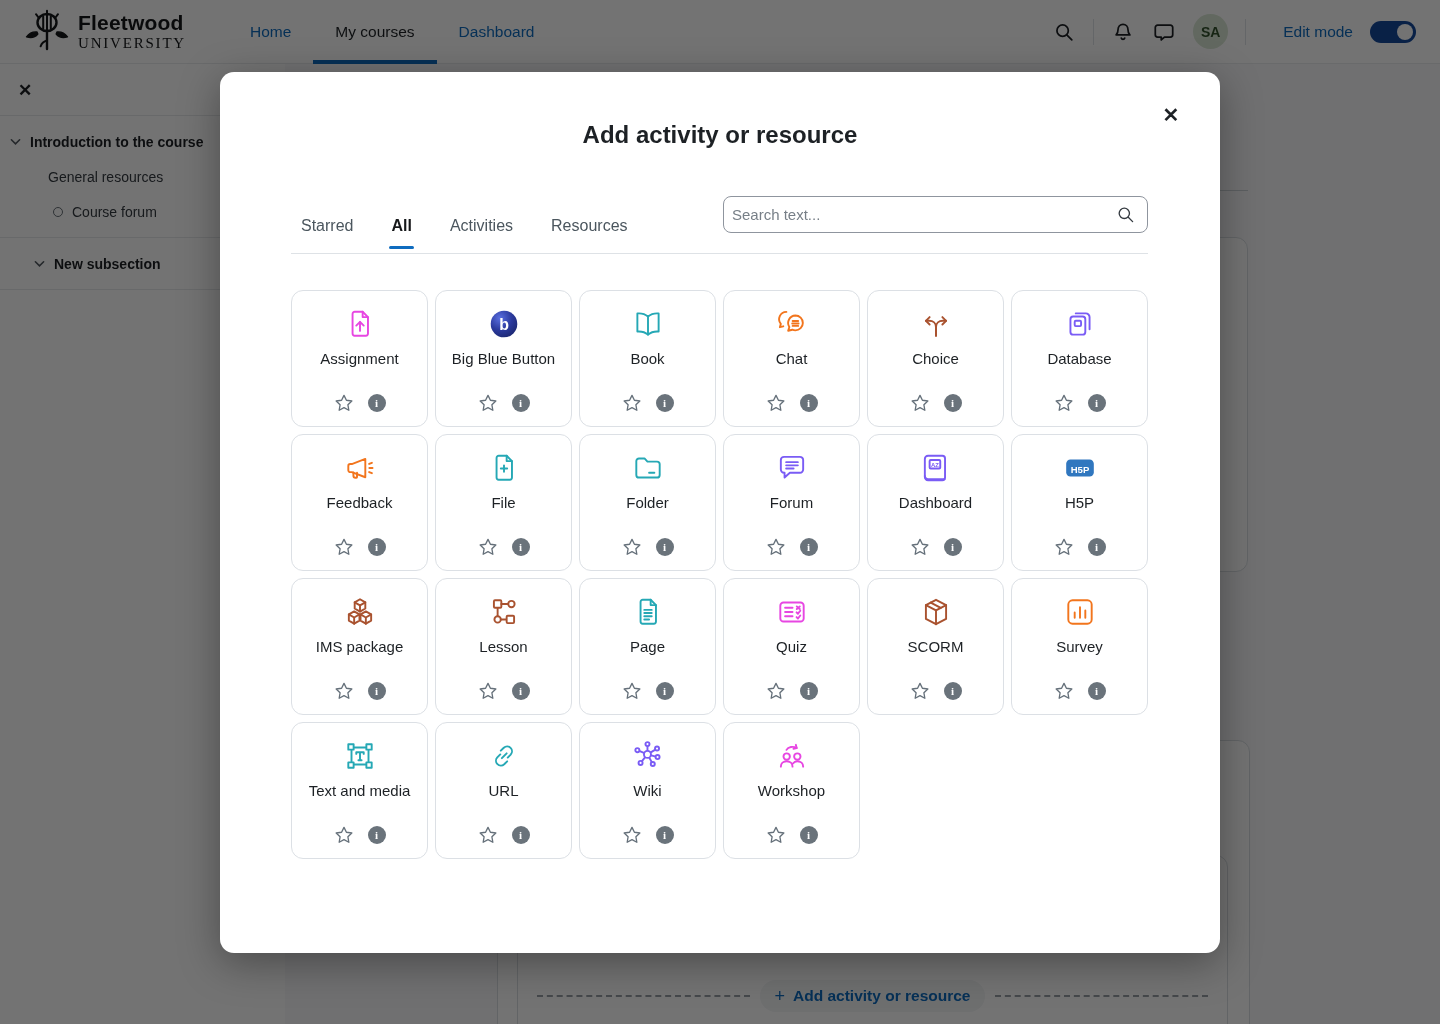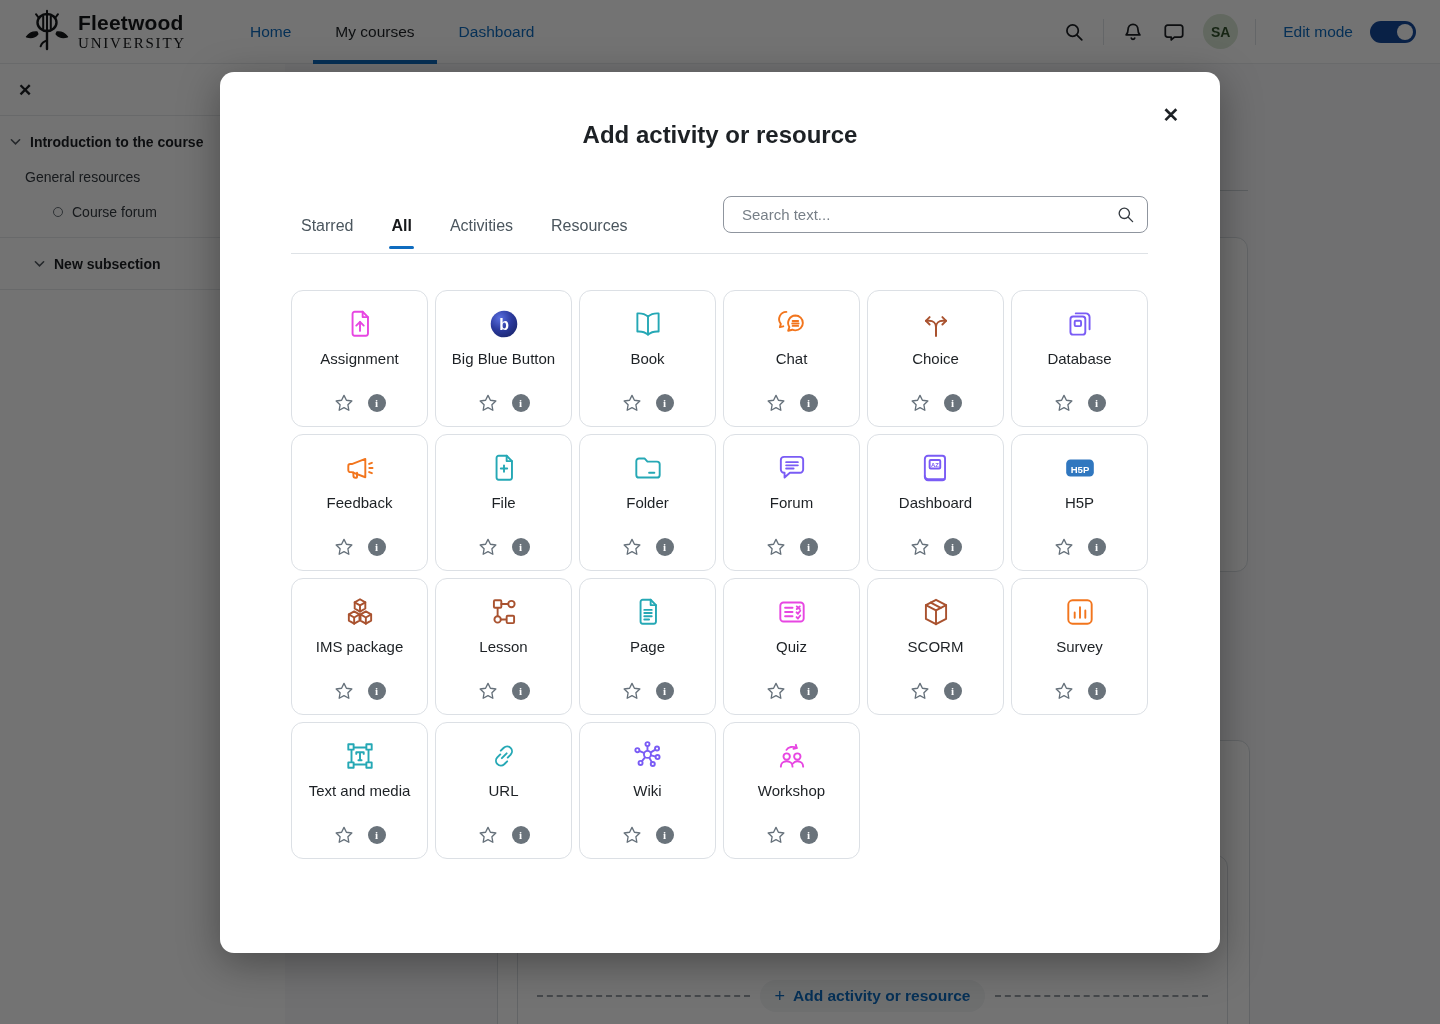--- a/index.html
+++ b/index.html
@@ -19,35 +19,35 @@
   .nav{display:flex;height:64px;margin-left:42px;}
   .nav-item{display:flex;align-items:center;padding:0 22px;font-size:15.5px;color:#0f6cbf;
     background:none;border:none;border-top:4px solid transparent;border-bottom:4px solid transparent;cursor:pointer;}
   .nav-item.active{color:#1d2125;border-bottom-color:#0f6cbf;font-weight:500;}
   .header-right{margin-left:auto;display:flex;align-items:center;gap:17px;}
   .hbtn{background:none;border:none;padding:0;width:24px;height:24px;color:#1d2125;cursor:pointer;}
   .hbtn svg{width:22px;height:22px;display:block;margin:auto;}
   .vdiv{width:1px;height:26px;background:#dee2e6;}
   .avatar{width:35px;height:35px;border-radius:50%;background:#d9e7d4;color:#33532e;
     font-weight:700;font-size:14px;display:flex;align-items:center;justify-content:center;cursor:pointer;border:none;text-align:center;}
-  .edit-label{color:#0f6cbf;font-size:15.5px;margin-left:10px;}
+  .edit-label{color:#0f6cbf;font-size:15.5px;margin-left:20px;}
   .toggle{width:46px;height:22px;border-radius:11px;background:#15499c;position:relative;border:none;cursor:pointer;}
   .toggle::after{content:"";position:absolute;right:3px;top:3px;width:16px;height:16px;border-radius:50%;background:#fff;}
 
   .drawer{position:absolute;top:64px;left:0;width:285px;bottom:0;background:#fff;}
   .d-close{margin:16px 0 0 18px;font-size:17px;font-weight:700;color:#1d2125;background:none;border:none;cursor:pointer;padding:0;}
   .d-hr{border:none;border-top:1px solid #e6e9ec;margin:14px 0 8px;}
   .d-list{margin-top:2px;}
   .d-item{height:35px;display:flex;align-items:center;padding-left:10px;font-size:14px;color:#343a40;cursor:pointer;}
   .d-item .chev{display:none;width:11px;height:8px;margin-right:9px;color:#51585f;flex:0 0 auto;}
   .d-item .chev svg{display:block;width:11px;height:8px;}
   .d-item .bullet{display:none;width:8px;height:8px;border:1.5px solid #697077;border-radius:50%;margin-right:9px;flex:0 0 auto;}
   .d-item.t-section{font-weight:700;color:#1d2125;}
   .d-item.t-section .chev{display:block;}
-  .d-item.t-link{padding-left:25px;}
+  .d-item.t-link{padding-left:48px;}
   .d-item.t-bullet{padding-left:29px;margin-left:24px;}
   .d-item.t-bullet .bullet{display:block;}
   .d-item.t-sub{padding-left:34px;font-weight:700;color:#1d2125;}
   .d-item.t-sub .chev{display:block;}
   .d-item.t-divider{height:0;border-top:1px solid #e6e9ec;margin:8px 0;padding:0;cursor:default;}
 
   .main-card{position:absolute;background:#fff;border:1px solid #d9dee3;border-radius:12px;box-sizing:border-box;}
   #bg-card-1{left:497px;top:237px;width:751px;height:335px;}
   #bg-card-2{left:497px;top:740px;width:753px;height:330px;}
   #bg-card-3{left:517px;top:855px;width:711px;height:215px;}
@@ -61,21 +61,21 @@
 
   
   .overlay{position:absolute;inset:0;background:rgba(0,0,0,.55);z-index:10;}
   .modal{position:absolute;left:220px;top:72px;width:1000px;height:881px;background:#fff;border-radius:14px;
     z-index:20;box-shadow:0 10px 40px rgba(0,0,0,.35);}
   .m-close{position:absolute;top:30px;left:938px;width:26px;height:26px;font-size:20px;font-weight:700;
     color:#1d2125;background:none;border:none;cursor:pointer;padding:0;}
   .m-title{position:absolute;top:49px;left:0;right:0;text-align:center;font-size:24px;font-weight:700;color:#1d2125;margin:0;}
   .m-search{position:absolute;left:503px;top:124px;width:425px;height:37px;}
   .m-search input{width:100%;height:100%;box-sizing:border-box;border:1px solid #8f959e;border-radius:8px;
-    padding:0 42px 0 18px;font-size:15px;color:#1d2125;outline:none;background:#fff;}
+    padding:0 42px 0 8px;font-size:15px;color:#1d2125;outline:none;background:#fff;}
   .m-search input::placeholder{color:#777f87;}
   .m-search .sicon{position:absolute;right:13px;top:9px;width:19px;height:19px;color:#343a40;pointer-events:none;}
   .m-tabs{position:absolute;left:79px;top:131px;display:flex;gap:34px;height:46px;}
   .tab{position:relative;display:flex;align-items:center;font-size:16px;color:#4b565e;background:none;border:none;
     padding:0 2px;cursor:pointer;}
   .tab.active{color:#16181a;font-weight:700;}
   .tab.active::after{content:"";position:absolute;left:0;right:0;bottom:0;height:3px;background:#0f6cbf;border-radius:2px;}
   .m-rule{position:absolute;left:71px;top:181px;width:857px;height:1px;background:#dee2e6;}
   .m-grid{position:absolute;left:71px;top:218px;width:857px;display:grid;grid-template-columns:repeat(6,137px);gap:7px;}
   .card{height:137px;border:1px solid #dce0e5;border-radius:12px;background:#fff;box-sizing:border-box;

